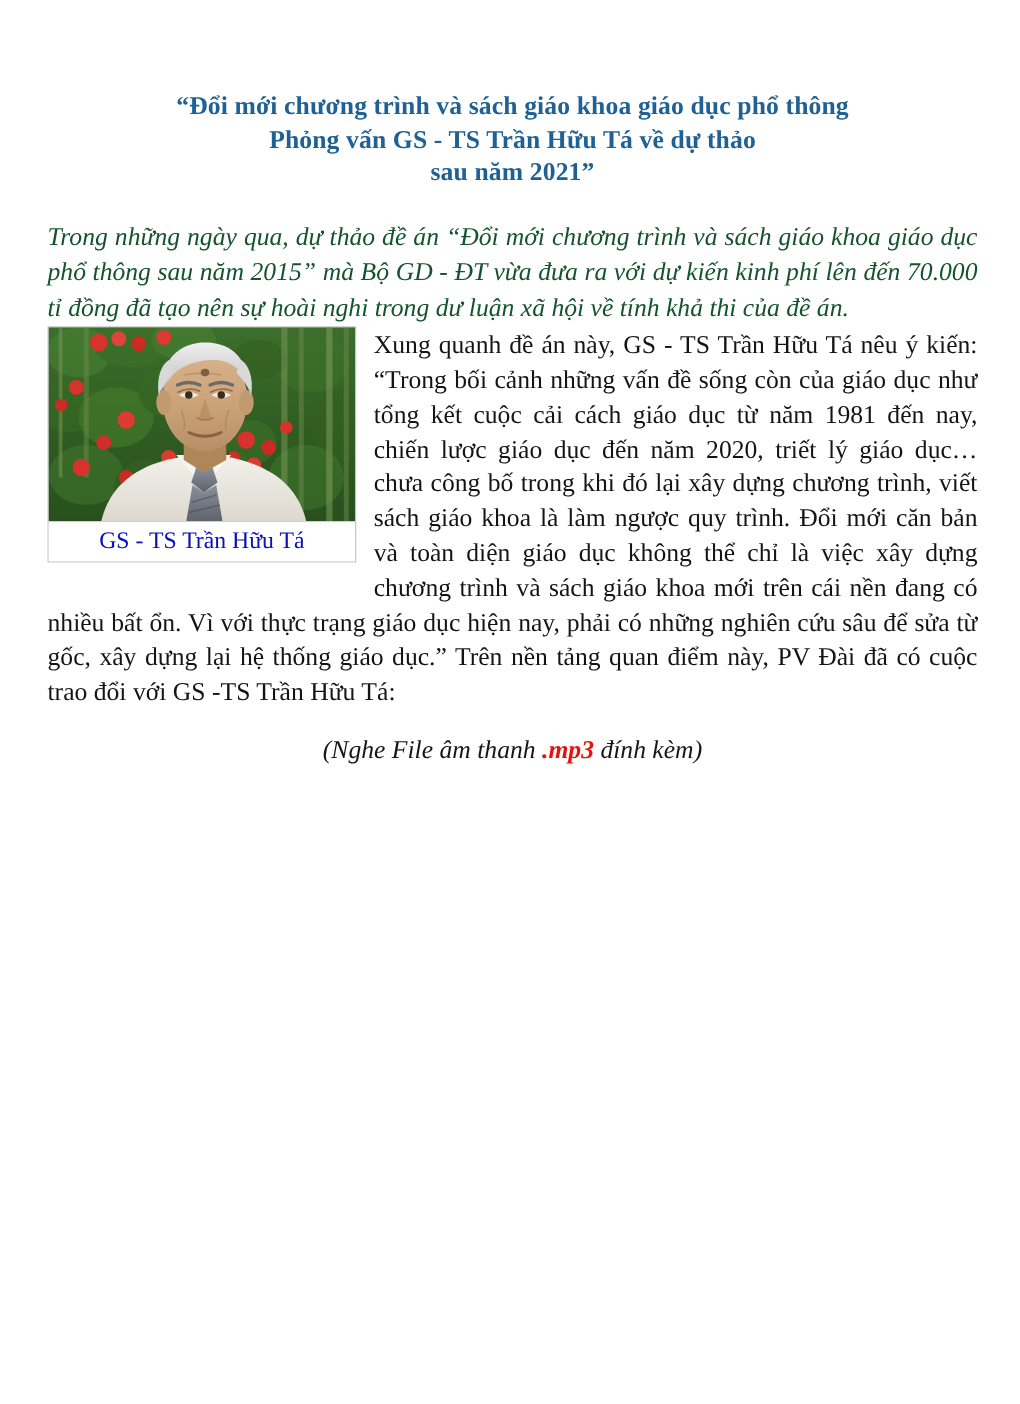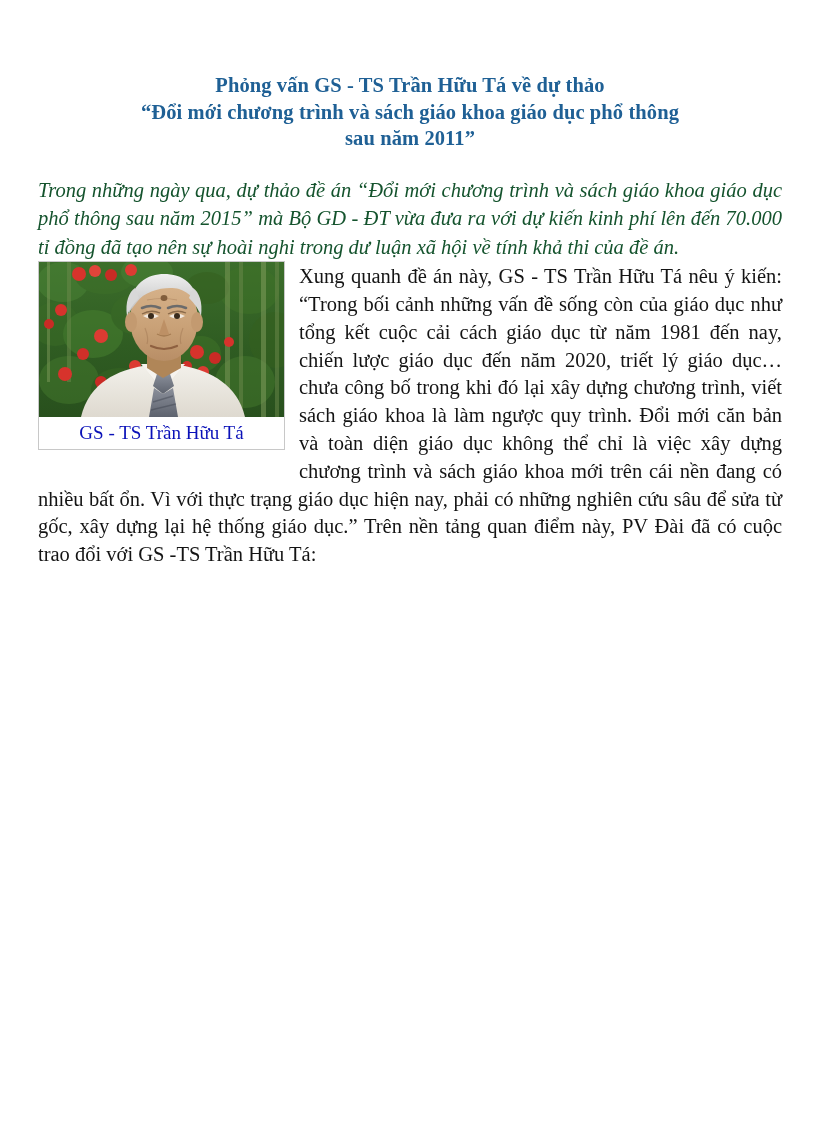--- a/index.html
+++ b/index.html
@@ -103,23 +103,23 @@
     font-style: italic;
   }
 </style>
 </head>
 <body>
 
 <div class="page">
   <div class="content">
 
     <h1 class="doc-title">
+      <span class="tline">“Đổi mới chương trình và sách giáo khoa giáo dục phổ thông</span>
       <span class="tline">Phỏng vấn GS - TS Trần Hữu Tá về dự thảo</span>
-      <span class="tline">“Đổi mới chương trình và sách giáo khoa giáo dục phổ thông</span>
-      <span class="tline">sau năm 2011”</span>
+      <span class="tline">sau năm 2021”</span>
     </h1>
 
     <p class="lead">Trong những ngày qua, dự thảo đề án “Đổi mới chương trình và sách giáo khoa giáo dục phổ thông sau năm 2015” mà Bộ GD - ĐT vừa đưa ra với dự kiến kinh phí lên đến 70.000 tỉ đồng đã tạo nên sự hoài nghi trong dư luận xã hội về tính khả thi của đề án.</p>
 
     <div class="body-block">
 
       <figure class="figure">
         <div class="photo">
           <svg viewBox="0 0 245 155" preserveAspectRatio="none">
             <defs>
@@ -239,15 +239,16 @@
               <path d="M108 38 q16 -3 30 0"></path>
             </g>
           </svg>
         </div>
         <figcaption class="figcaption">GS - TS Trần Hữu Tá</figcaption>
       </figure>
 
       <p class="body-text flow">Xung quanh đề án này, GS - TS Trần Hữu Tá nêu ý kiến: “Trong bối cảnh những vấn đề sống còn của giáo dục như tổng kết  cuộc cải cách giáo dục từ năm 1981 đến nay, chiến lược giáo dục đến năm 2020, triết lý giáo dục… chưa công bố trong khi đó lại xây dựng chương trình, viết sách giáo khoa là làm ngược quy trình. Đổi mới căn bản và toàn diện giáo dục không thể chỉ là việc xây dựng chương trình và sách giáo khoa mới trên cái nền đang có nhiều bất ổn. Vì với thực trạng giáo dục hiện nay, phải có những nghiên cứu sâu để sửa từ gốc, xây dựng lại hệ thống giáo dục.” Trên nền tảng quan điểm này, PV Đài đã có cuộc trao đổi với GS -TS Trần Hữu Tá:</p>
     </div>
 
+    <p class="closing"><span>(Nghe File âm thanh </span><span class="mp3">.mp3</span><span> đính kèm)</span></p>
 
   </div>
 </div>
 
 </body></html>

